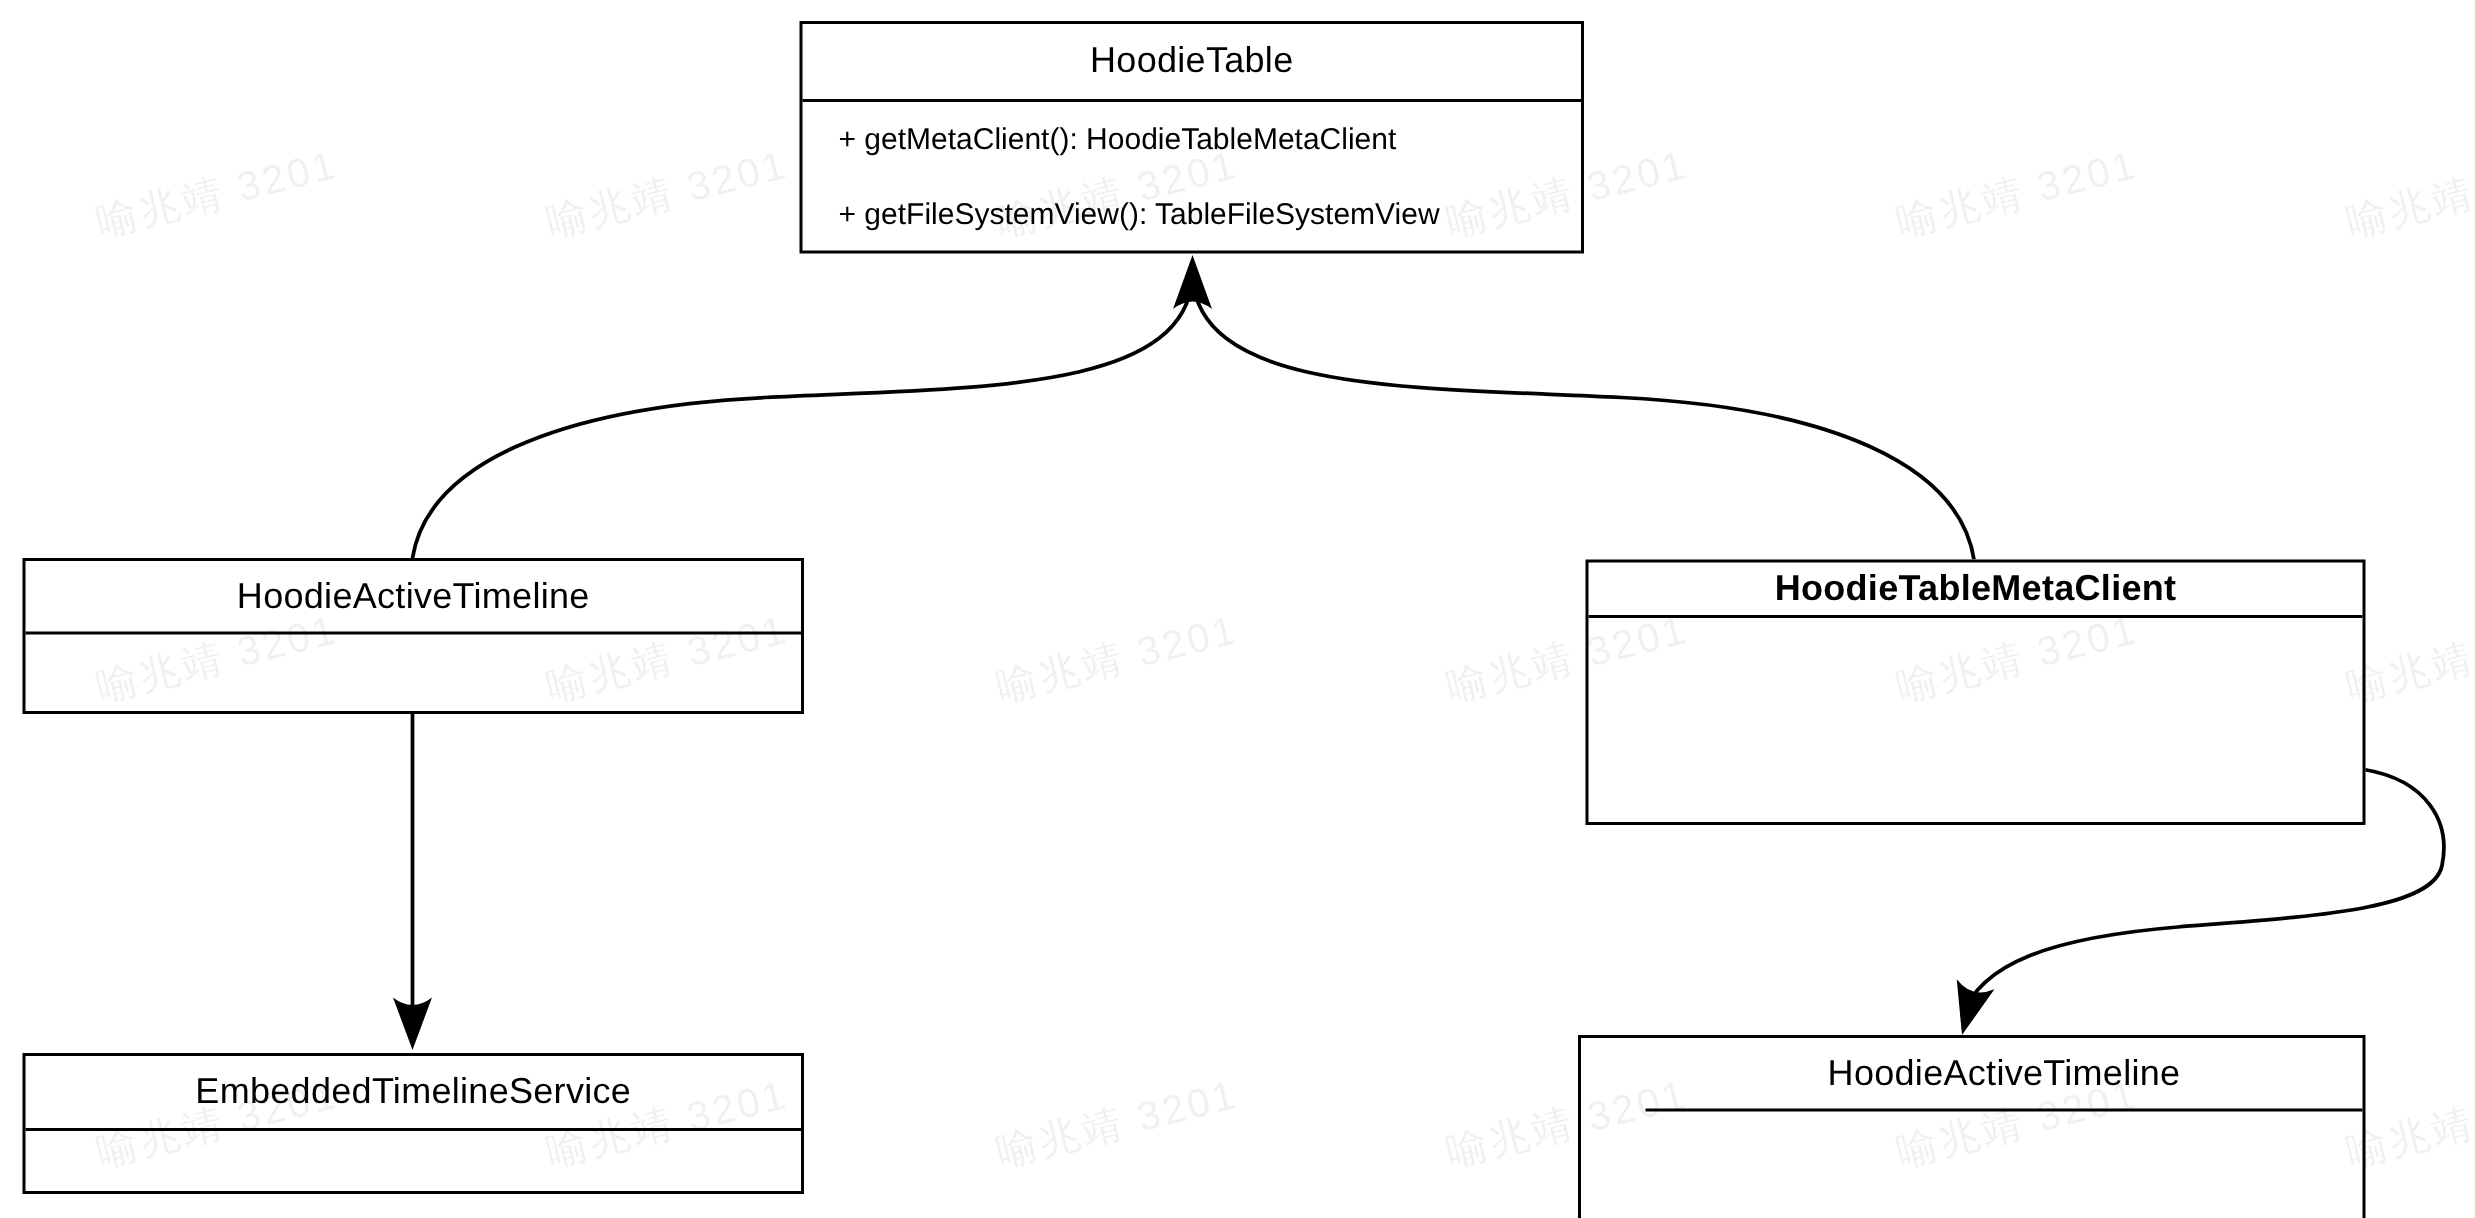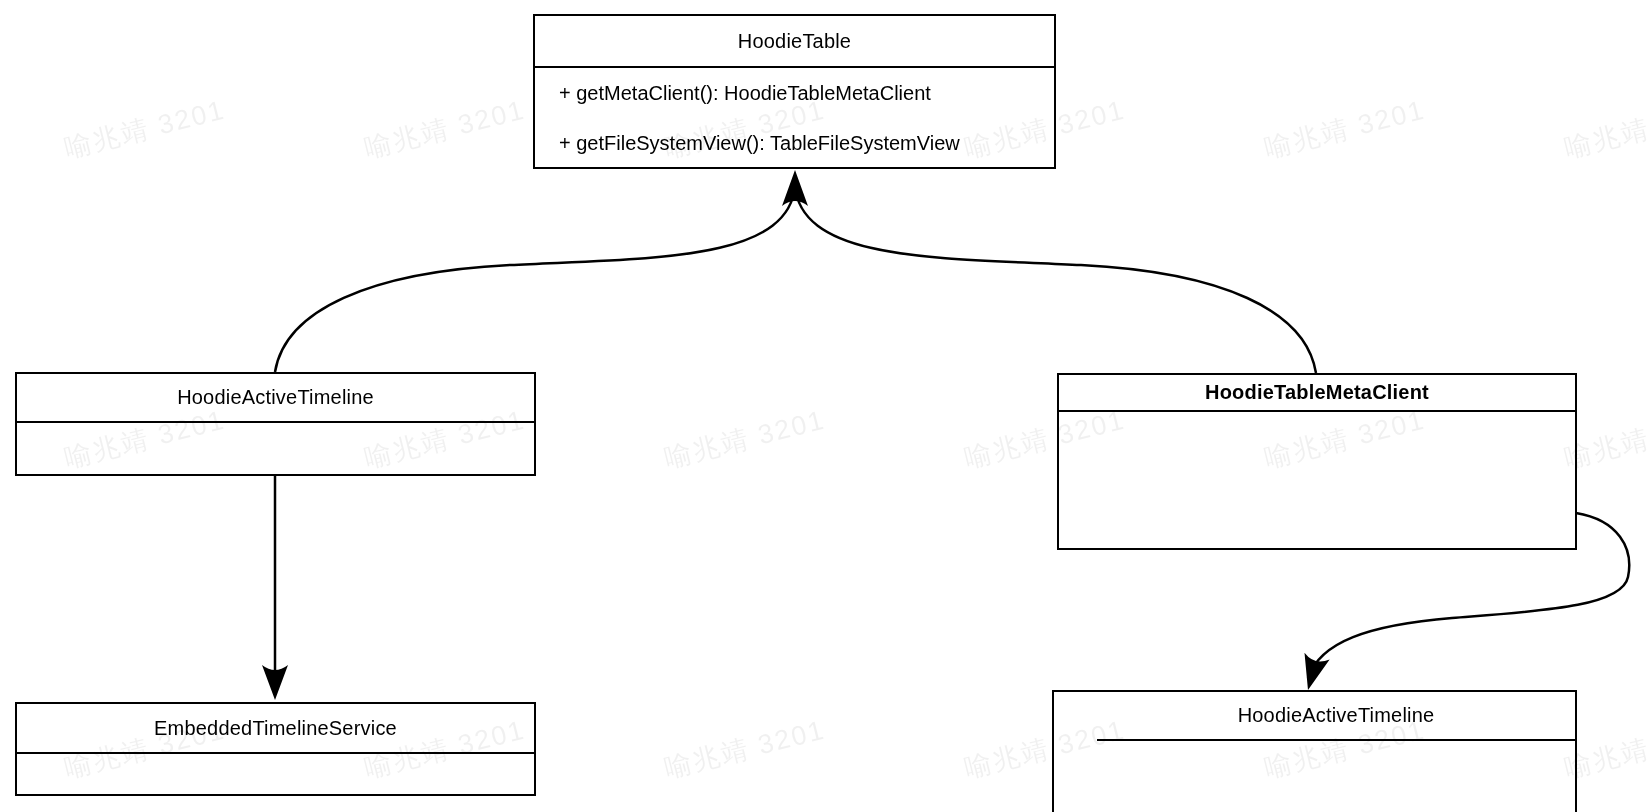--- a/index.html
+++ b/index.html
@@ -24,21 +24,21 @@
     background: #ffffff;
     border: 2px solid #000000;
     color: #000000;
     z-index: 2;
   }
   .class-title {
     display: flex;
     align-items: center;
     justify-content: center;
     border-bottom: 2px solid #000000;
-    font-size: 20px;
+    font-size: 24px;
     letter-spacing: 0.2px;
     white-space: nowrap;
   }
   .compartment {
     font-size: 20px;
     text-align: left;
   }
   .compartment.empty { }
   .method-line {
     padding: 0 24px;

